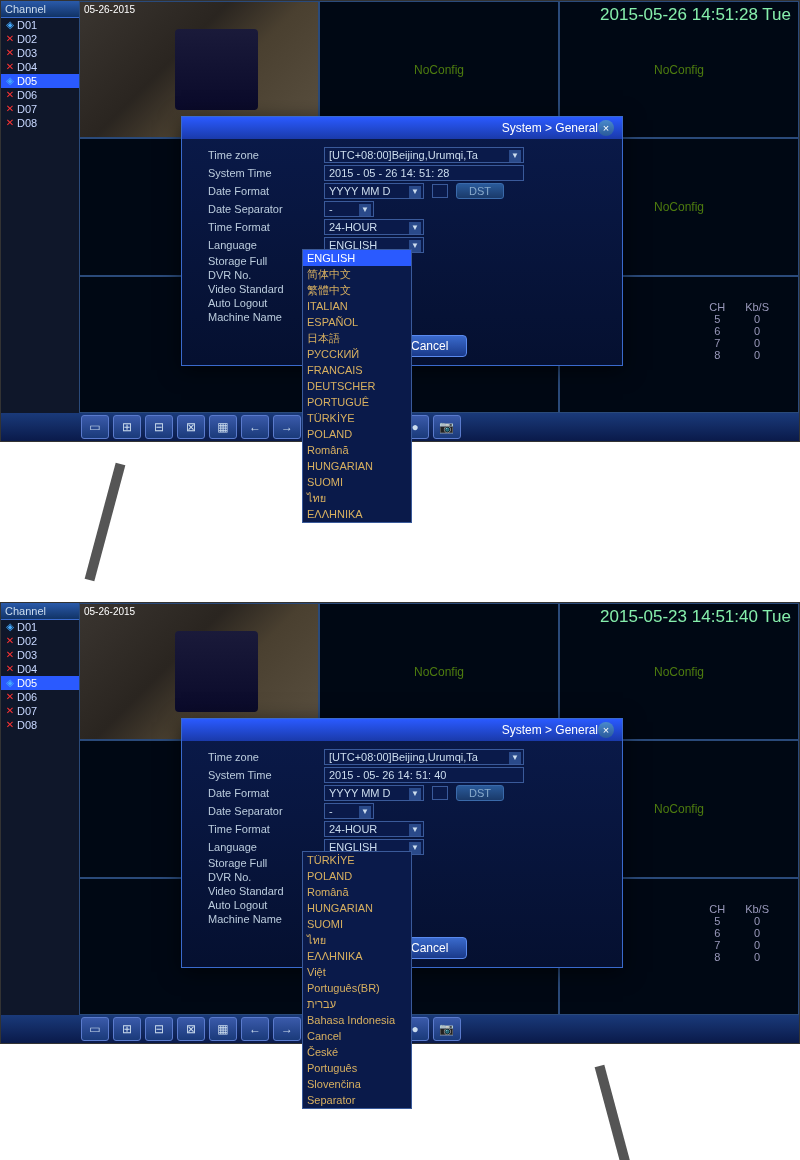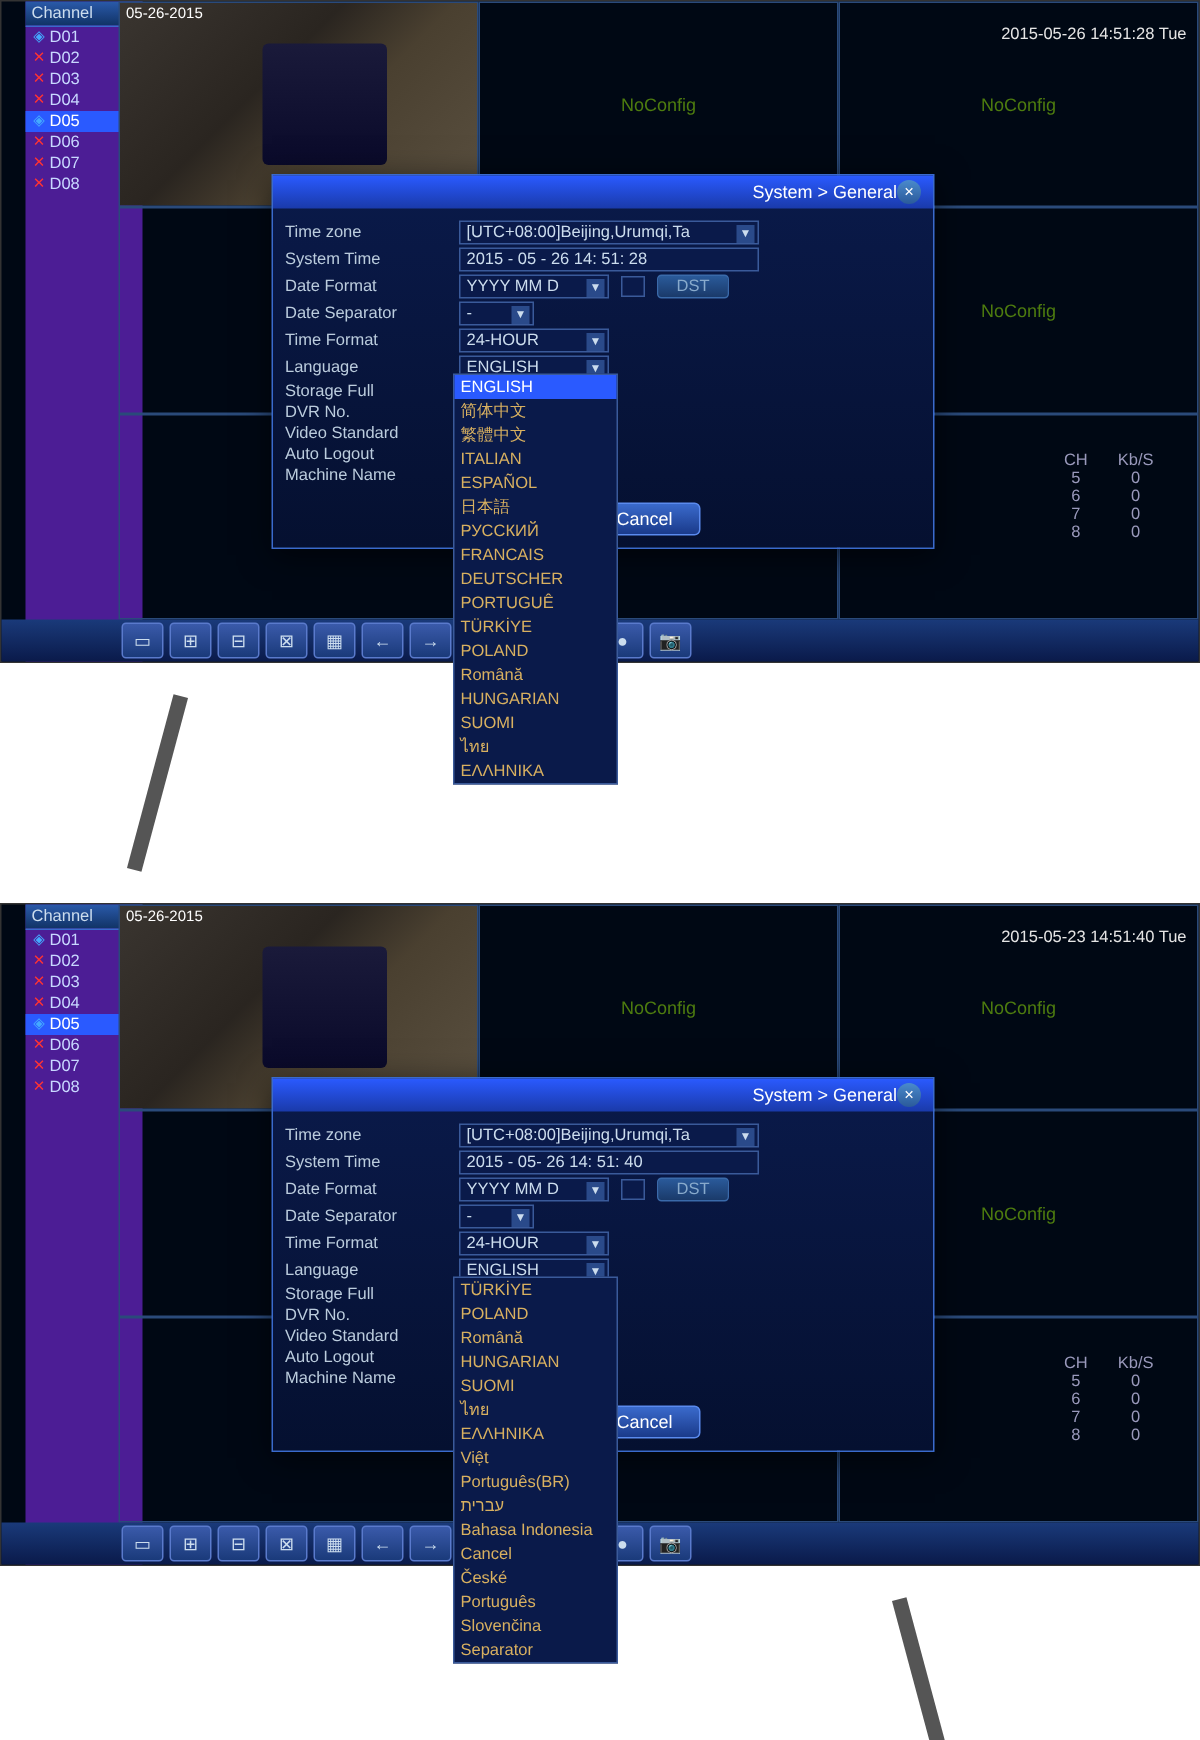--- a/index.html
+++ b/index.html
@@ -1,40 +1,40 @@
 <!DOCTYPE html>
 <html><head>
 <meta charset="utf-8">
 <style>
 body{margin:0;background:#fff;font-family:Arial,sans-serif;font-size:11px}
 .page{width:800px;margin:0 auto}
 .screen{background:#000814;position:relative;height:440px;border:1px solid #333}
-.sidebar{position:absolute;left:16px;top:0;width:78px;height:100%;background:#4c1d95}
+.sidebar{position:absolute;left:0;top:0;width:78px;height:100%;background:#0f172a}
 .sidebar-title{background:linear-gradient(#2a5aaa,#113366);color:#cde;font-size:11px;padding:2px 4px;border-bottom:1px solid #3a6acc}
 .ch-item{color:#c8d8ff;font-size:11px;padding:1px 4px;display:flex;align-items:center;gap:2px}
 .ch-ico{width:10px;height:10px;display:inline-block;font-size:10px;text-align:center;line-height:10px}
 .ch-ico.rec{color:#4af}
 .ch-ico.x{color:#f33}
 .ch-item.sel{background:#2a5aff;color:#fff}
 .grid{position:absolute;left:78px;top:0;right:0;bottom:28px;display:grid;grid-template-columns:1fr 1fr 1fr;grid-template-rows:1fr 1fr 1fr;gap:0}
 .cell{border:1px solid #2a4a7a;color:#9ab;display:flex;align-items:center;justify-content:center;font-size:12px;position:relative}
 .cam{background:linear-gradient(135deg,#3a3530 0%,#2a2520 40%,#4a4030 60%,#5a5040 100%);color:#fff}
 .cam::before{content:"";position:absolute;left:40%;top:20%;width:35%;height:60%;background:linear-gradient(#1a1a3a,#0a0a2a);border-radius:4px}
 .cam-ts{position:absolute;top:2px;left:4px;font-size:10px;color:#fff}
-.clock{position:absolute;right:8px;top:16px;color:#e5e5e5;font-size:11px}
+.clock{position:absolute;right:8px;top:4px;color:#86efac;font-size:17px}
 .noconfig{color:#4d7c0f}
 .kbs{position:absolute;right:20px;top:300px;color:#99b;font-size:11px}
 .kbs table{border-collapse:collapse}
 .kbs td{padding:0 10px;text-align:center}
 .toolbar{position:absolute;left:0;right:0;bottom:0;height:28px;background:linear-gradient(#1a3a7a,#0a1a4a);display:flex;align-items:center;padding:0 80px;gap:4px}
 .tbtn{width:26px;height:22px;background:linear-gradient(#3a5aaa,#1a3a7a);border:1px solid #5a7acc;border-radius:3px;display:flex;align-items:center;justify-content:center;color:#cde;font-size:12px}
 .dialog{position:absolute;left:180px;top:115px;width:440px;background:linear-gradient(#0a1a4a,#051030);border:1px solid #3a6acc;box-shadow:0 4px 20px rgba(0,0,0,.6)}
 .dlg-title{background:linear-gradient(#2a5aff,#1a3aaa);color:#fff;padding:3px 8px;display:flex;justify-content:flex-end;align-items:center;font-size:12px}
 .dlg-close{width:16px;height:16px;background:linear-gradient(#4a8acc,#2a5a9a);border-radius:8px;color:#fff;text-align:center;line-height:16px;font-size:11px}
-.dlg-body{padding:6px 8px}
+.dlg-body{padding:6px 26px}
 .row{display:flex;align-items:center;margin:2px 0;gap:8px}
 .lbl{width:108px;color:#bcd;font-size:11px}
 .field{background:#0a1a4a;border:1px solid #3a5a9a;color:#cde;padding:1px 4px;font-size:11px;min-width:90px;position:relative}
 .field.wide{min-width:190px}
 .dd-arrow{position:absolute;right:2px;top:2px;width:12px;height:12px;background:#2a4a8a;color:#cde;text-align:center;line-height:12px;font-size:8px}
 .chk{width:14px;height:12px;background:#0a1a4a;border:1px solid #3a5a9a}
 .dst{background:linear-gradient(#2a5a9a,#1a3a6a);color:#8ac;padding:1px 12px;border:1px solid #3a6aaa;border-radius:3px;font-size:11px}
 .dropdown{position:absolute;left:120px;top:132px;width:108px;background:#0a1a4a;border:1px solid #3a5a9a;z-index:10}
 .dd-item{color:#d8b060;font-size:11px;padding:1px 4px;line-height:14px}
 .dd-item.sel{background:#2a5aff;color:#fff}

